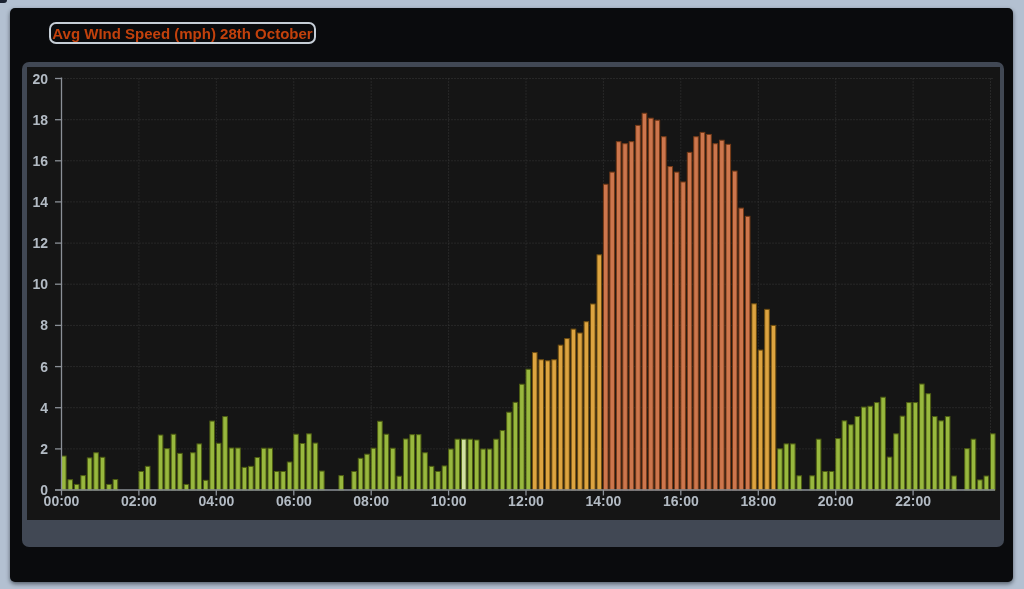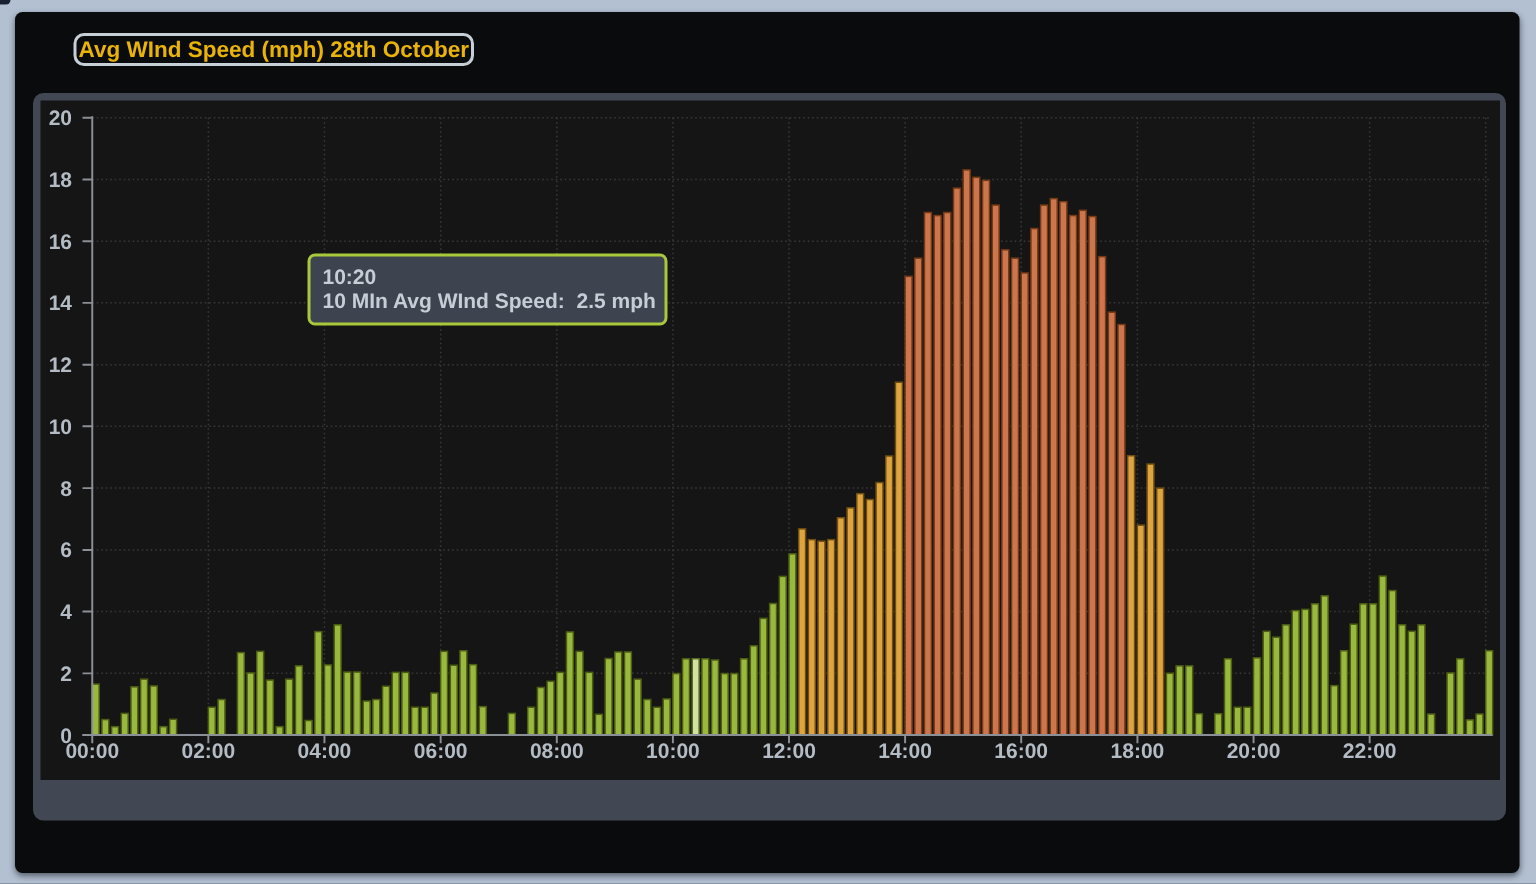--- a/index.html
+++ b/index.html
@@ -2,21 +2,21 @@
 <html><head>
 <meta charset="utf-8">
 <style>
   html,body { margin:0; padding:0; width:1024px; height:589px; background:#b3c0d1;
     font-family:"Liberation Sans", sans-serif; overflow:hidden; }
   #corner { position:absolute; left:0; top:0; width:7px; height:3px; background:#1a2130;
     border-bottom-right-radius:5px; }
   #panel { position:absolute; left:10px; top:8px; width:1003px; height:574px;
     background:#0a0b0d; border-radius:5px; box-shadow:0 2px 4px rgba(8,12,20,0.55); }
   .btn { position:absolute; border:2px solid #c6ced6; border-radius:7px;
-    color:#eab308; font-weight:bold; display:flex; align-items:center; justify-content:center; }
+    color:#c2410c; font-weight:bold; display:flex; align-items:center; justify-content:center; }
   #b1 { left:39px; top:14px; width:263px; height:18px; font-size:15px; }
   #b2 { left:352px; top:12px; width:134px; height:20px; font-size:13px; }
   #b2 svg { margin-right:5px; }
   #chartbox { position:absolute; left:12px; top:54px; width:973px; height:457px;
     background:#414854; border-radius:7px; padding:4.5px 4.5px 23px 4.5px; }
   #plot { position:relative; width:973px; height:453px; background:#151515; }
   .lbl { font-size:14px; font-weight:bold; fill:#b3bbc4; }
   .g { stroke:#3a3a3a; stroke-width:1; stroke-dasharray:1,2; }
   .ax { stroke:#8b9097; stroke-width:1.3; }
   #tip { position:absolute; left:178.5px; top:102.5px; width:228px; height:39.5px;
@@ -231,16 +231,15 @@
 <text x="576.4" y="438.5" class="lbl" text-anchor="middle">14:00</text>
 <line x1="653.8" y1="423.0" x2="653.8" y2="428.5" class="ax"></line>
 <text x="653.8" y="438.5" class="lbl" text-anchor="middle">16:00</text>
 <line x1="731.3" y1="423.0" x2="731.3" y2="428.5" class="ax"></line>
 <text x="731.3" y="438.5" class="lbl" text-anchor="middle">18:00</text>
 <line x1="808.7" y1="423.0" x2="808.7" y2="428.5" class="ax"></line>
 <text x="808.7" y="438.5" class="lbl" text-anchor="middle">20:00</text>
 <line x1="886.1" y1="423.0" x2="886.1" y2="428.5" class="ax"></line>
 <text x="886.1" y="438.5" class="lbl" text-anchor="middle">22:00</text>
       </svg>
-      <div id="tip">10:20<br>10 MIn Avg WInd Speed:&nbsp; 2.5 mph</div>
     </div>
   </div>
 </div>
 
 </body></html>

